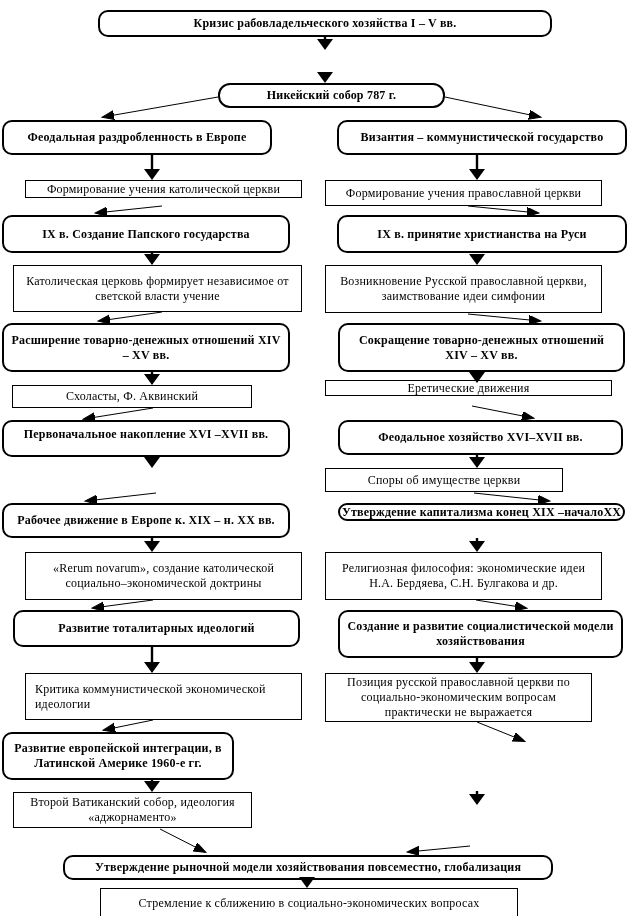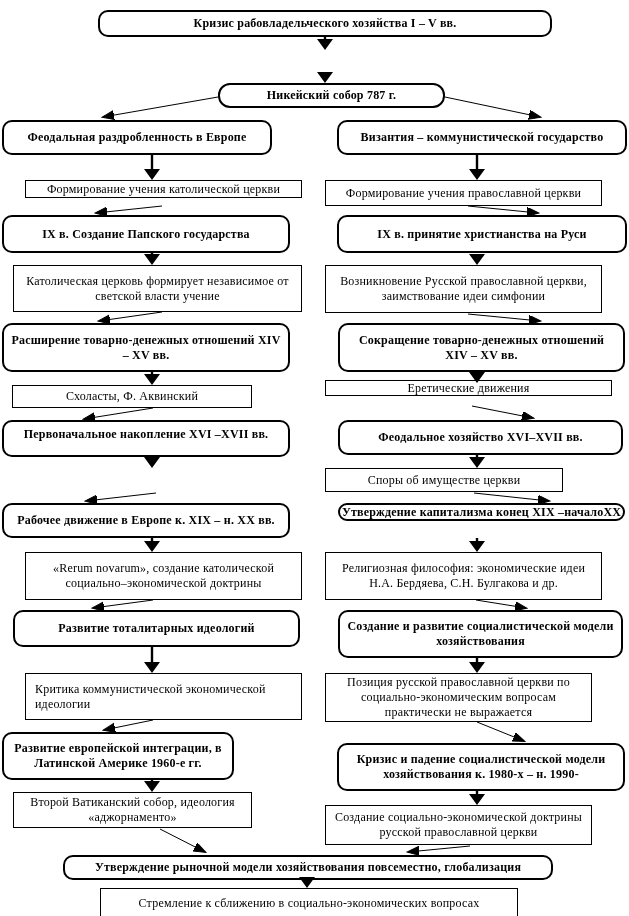--- a/index.html
+++ b/index.html
@@ -44,22 +44,20 @@
   <div class="node bold" style="left:337px;top:215px;width:290px;height:38px">IX в. принятие христианства на Руси</div>
   <div class="node" style="left:325px;top:265px;width:277px;height:48px">Возникновение Русской православной церкви, заимствование идеи симфонии</div>
   <div class="node bold" style="left:338px;top:323px;width:287px;height:49px">Сокращение товарно-денежных отношений XIV – XV вв.</div>
   <div class="node" style="left:325px;top:380px;width:287px;height:16px">Еретические движения</div>
   <div class="node bold" style="left:338px;top:420px;width:285px;height:35px">Феодальное хозяйство XVI–XVII вв.</div>
   <div class="node" style="left:325px;top:468px;width:238px;height:24px">Споры об имуществе церкви</div>
   <div class="node bold nowrap" style="left:338px;top:503px;width:287px;height:18px">Утверждение капитализма конец XIX –началоXX</div>
   <div class="node" style="left:325px;top:552px;width:277px;height:48px">Религиозная философия: экономические идеи Н.А. Бердяева, С.Н. Булгакова и др.</div>
   <div class="node bold" style="left:338px;top:610px;width:285px;height:48px">Создание и развитие социалистической модели хозяйствования</div>
   <div class="node" style="left:325px;top:673px;width:267px;height:49px">Позиция русской православной церкви по социально-экономическим вопросам практически не выражается</div>
-  <div class="node bold" style="left:337px;top:743px;width:288px;height:48px">Кризис и падение социалистической модели хозяйствования к. 1980-х – н. 1990-</div>
-  <div class="node" style="left:325px;top:805px;width:267px;height:40px">Создание социально-экономической доктрины русской православной церкви</div>
 
   <div class="node bold" style="left:63px;top:855px;width:490px;height:25px">Утверждение рыночной модели хозяйствования повсеместно, глобализация</div>
   <div class="node" style="left:100px;top:888px;width:418px;height:30px">Стремление к сближению в социально-экономических вопросах</div>
 
   <svg id="arrows" viewBox="0 0 629 916" xmlns="http://www.w3.org/2000/svg">
     <defs>
       <marker id="ah" markerUnits="userSpaceOnUse" markerWidth="13" markerHeight="10" refX="11" refY="4.5" orient="auto">
         <path d="M0,0 L12,4.5 L0,9 z" fill="#000" stroke="none"></path>
       </marker>
     </defs>

